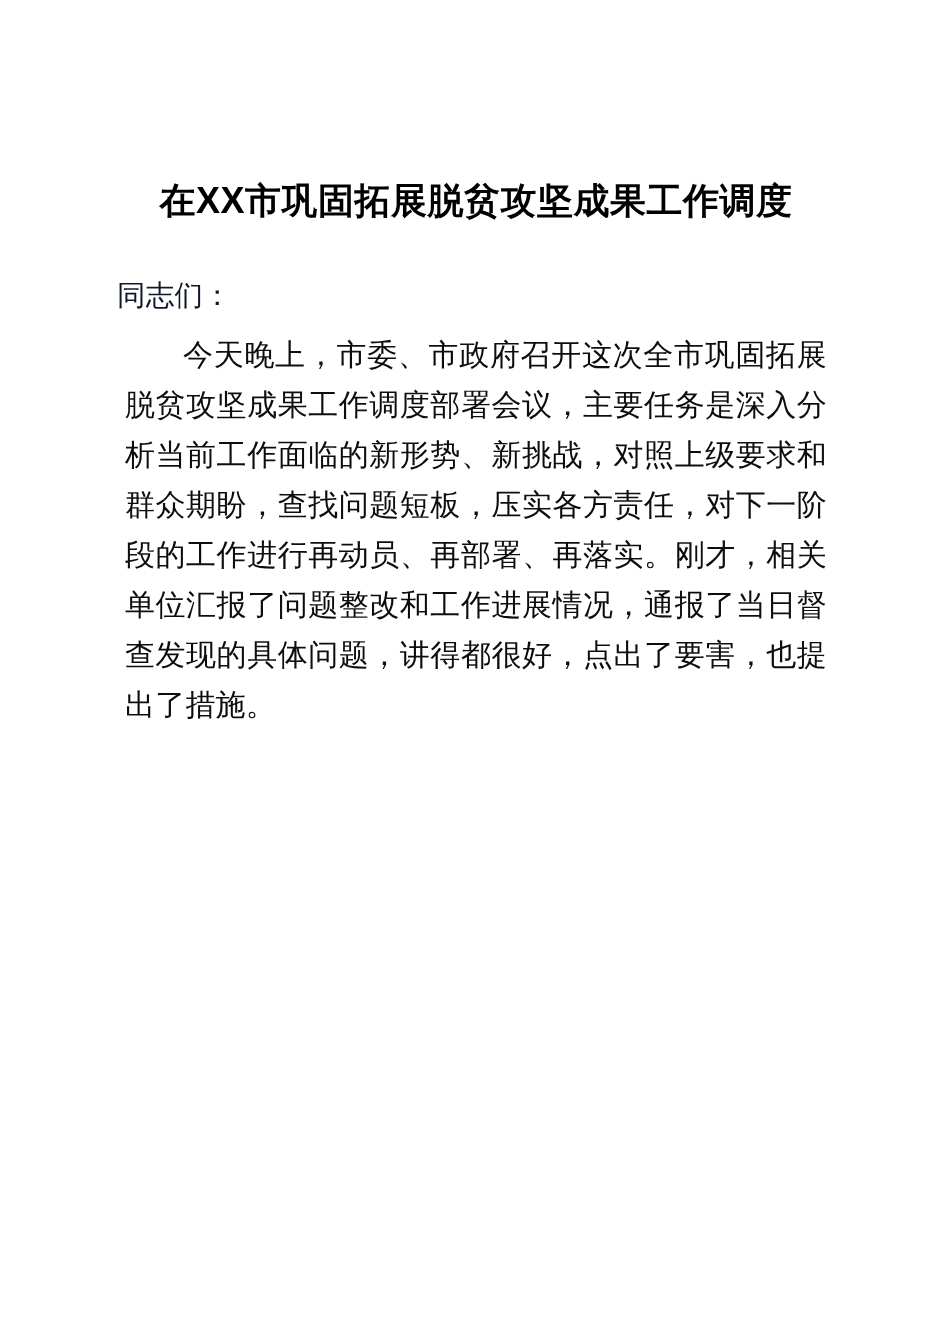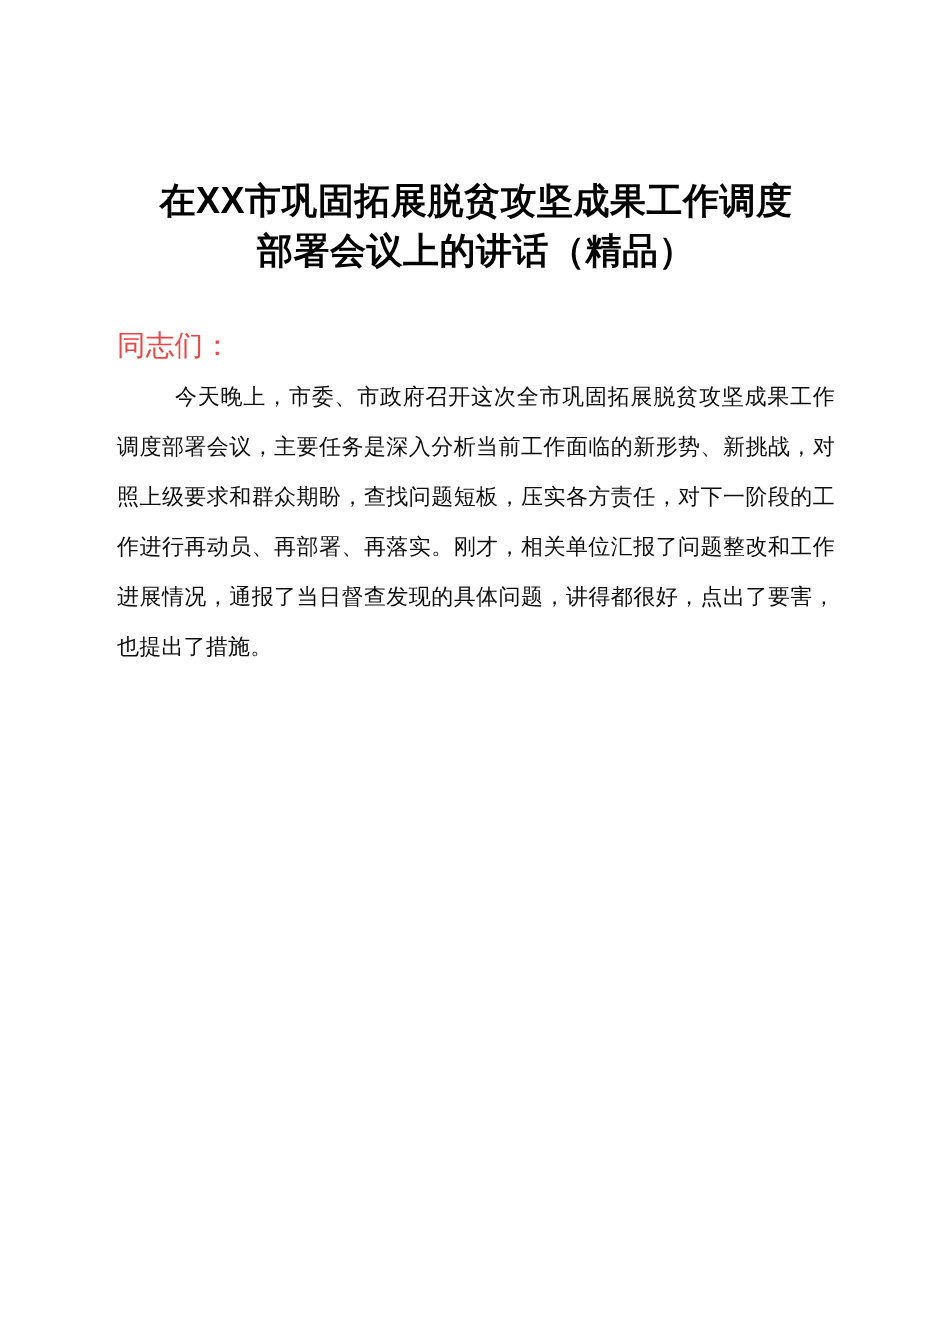--- a/index.html
+++ b/index.html
@@ -46,30 +46,30 @@
     word-break: break-all;
   }
 
   
   .salutation {
     margin: 0;
     padding-top: 44px;
     font-size: 28.5px;
     line-height: 50px;
     font-weight: 400;
-    color: #ef4444;
+    color: #0f172a;
     text-align: left;
     letter-spacing: 0.2px;
   }
 
   
   .body-para {
-    margin: 0;
+    margin: 8px;
     padding-top: 2px;
-    font-size: 22px;
+    font-size: 30px;
     line-height: 50px;
     font-weight: 400;
     color: #0d0d0d;
     text-align: justify;
     text-justify: inter-character;
     text-indent: 58px;
     letter-spacing: 0.2px;
     word-break: break-all;
   }
 
@@ -78,21 +78,20 @@
   }
 </style>
 </head>
 <body>
 
 <div class="page">
   <div class="content">
 
     <h1 class="doc-title">
       <span>在XX市巩固拓展脱贫攻坚成果工作调度</span><br>
-      <span>部署会议上的讲话（精品）</span>
     </h1>
 
     <p class="salutation">同志们：</p>
 
     <p class="body-para">今天晚上，市委、市政府召开这次全市巩固拓展脱贫攻坚成果工作调度部署会议，主要任务是深入分析当前工作面临的新形势、新挑战，对照上级要求和群众期盼，查找问题短板，压实各方责任，对下一阶段的工作进行再动员、再部署、再落实。刚才，相关单位汇报了问题整改和工作进展情况，通报了当日督查发现的具体问题，讲得都很好，点出了要害，也提出了措施。</p>
 
 
   </div>
 </div>
 

